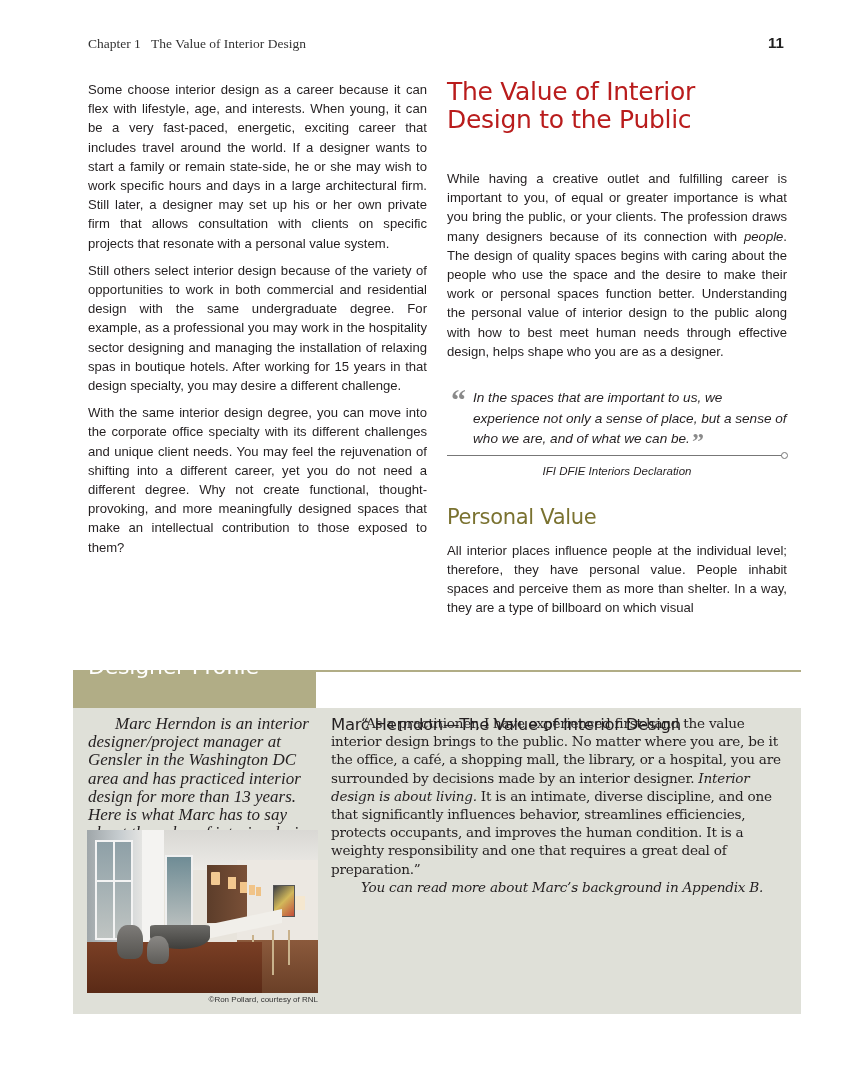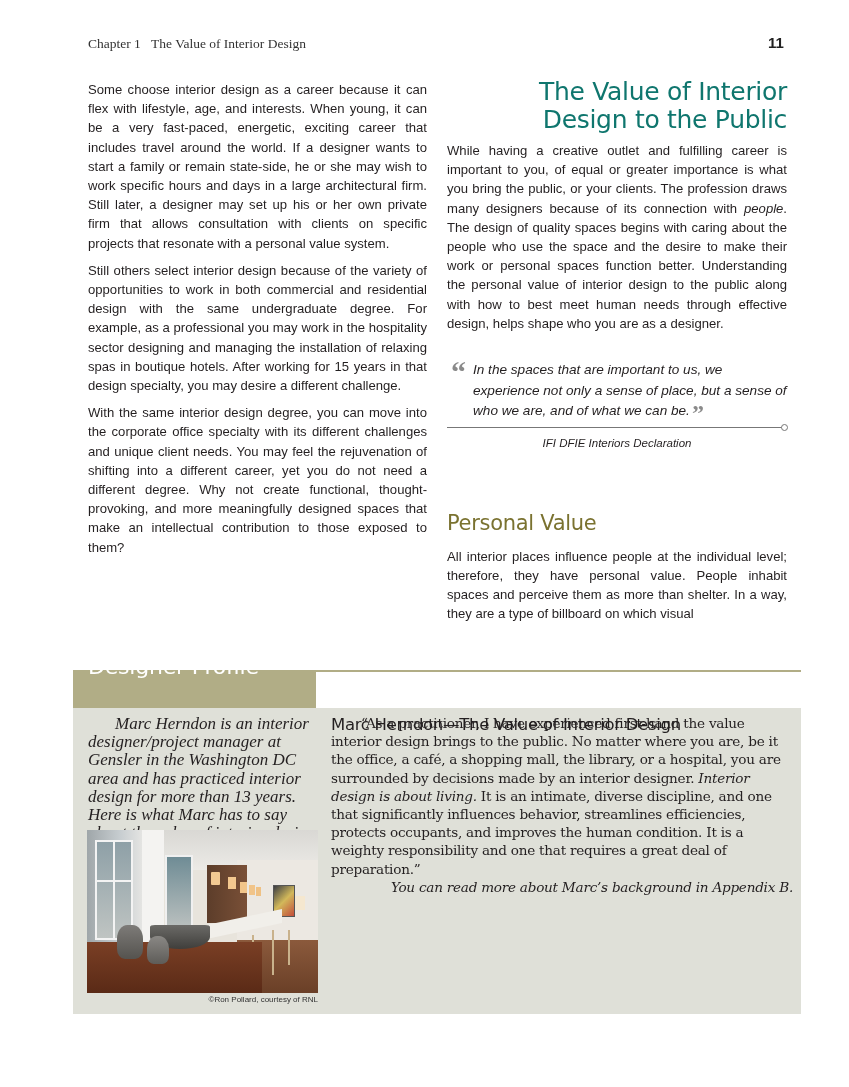--- a/index.html
+++ b/index.html
@@ -8,47 +8,47 @@
 
   .running-head { left: 88px; top: 36px; font-family: "Liberation Serif", serif; font-size: 13.5px; color: #333; }
   .running-head .ch { margin-right: 7px; text-align: right; }
   .page-num { left: 768px; top: 34px; font-family: "Liberation Sans", sans-serif; font-weight: bold; font-size: 15px; color: #222; }
 
   .col { font-family: "Liberation Sans", sans-serif; font-size: 13.1px; line-height: 19.2px; text-align: justify; color: #231f20; }
   .col p { margin: 0 0 8px 0; }
   .col-left { left: 88px; top: 80px; width: 339px; }
   .col-right { left: 447px; top: 78px; width: 340px; }
 
-  .h1 { font-family: "DejaVu Sans", sans-serif; font-weight: normal; font-size: 25px; line-height: 28px; color: #0f766e; margin: 0 0 7px 0; letter-spacing: -0.3px; text-align: right; }
+  .h1 { font-family: "DejaVu Sans", sans-serif; font-weight: normal; font-size: 25px; line-height: 28px; color: #b91c1c; margin: 0 0 35px 0; letter-spacing: -0.3px; text-align: left; }
   .h2 { font-family: "DejaVu Sans", sans-serif; font-weight: normal; font-size: 21px; line-height: 24px; color: #7a7230; margin: 0 0 12px 0; letter-spacing: -0.3px; text-align: left; }
   .em { font-style: italic; }
 
   .pull-quote { position: relative; margin-top: 27px; margin-bottom: 0; }
   .pq-text { font-family: "Liberation Sans", sans-serif; font-style: italic; font-size: 13.6px; line-height: 20.5px; color: #231f20; padding-left: 26px; text-align: left; }
   .pq-open { position: absolute; left: 4px; top: -3px; font-family: "Liberation Serif", serif; font-weight: bold; font-size: 30px; line-height: 30px; color: #8a8a8a; }
   .pq-close { font-family: "Liberation Serif", serif; font-weight: bold; font-size: 24px; color: #8a8a8a; font-style: normal; vertical-align: -6px; margin-left: 2px; }
   .pq-rule { position: relative; height: 1px; background: #777; margin-top: 3px; width: 336px; }
   .pq-rule-dot { position: absolute; right: -5px; top: -3px; width: 5px; height: 5px; border: 1px solid #777; border-radius: 50%; background: #fff; }
   .pq-source { font-family: "Liberation Sans", sans-serif; font-style: italic; font-size: 11.5px; text-align: center; margin-top: 6px; color: #231f20; }
 
-  .personal { margin-top: 58px; }
+  .personal { margin-top: 24px; }
 
   
   .profile-box { left: 73px; top: 670px; width: 728px; height: 344px; background: #dfe0d8; }
   .profile-tab { left: 73px; top: 670px; width: 243px; height: 38px; background: #b1ad86; }
   .profile-tab-title { left: 88px; top: 653px; font-family: "DejaVu Sans", sans-serif; font-size: 22px; line-height: 28px; color: #ffffff; letter-spacing: -0.2px; }
   .profile-header-bg { left: 316px; top: 670px; width: 485px; height: 38px; background: #ffffff; border-top: 2px solid #b1ad86; box-sizing: border-box; }
   .profile-header-title { left: 331px; top: 682px; font-family: "DejaVu Sans", sans-serif; font-size: 16.5px; line-height: 22px; color: #231f20; letter-spacing: -0.3px; margin-top: 32px; }
 
   .profile-intro { left: 88px; top: 715px; width: 232px; font-family: "Liberation Serif", serif; font-style: italic; font-size: 17px; line-height: 18.2px; color: #231f20; text-indent: 27px; }
 
   .profile-body { left: 331px; top: 714px; width: 462px; font-family: "DejaVu Serif", serif; font-size: 13.6px; line-height: 18.2px; color: #231f20; letter-spacing: -0.25px; }
   .profile-body p { margin: 0; text-indent: 30px; }
   .profile-body .i { font-style: italic; }
-  .profile-body .more { font-style: italic; text-align: right; }
+  .profile-body .more { font-style: italic; }
 
   .photo { left: 87px; top: 830px; width: 231px; height: 163px; overflow: hidden; background: #e8e4dc; }
   .photo div { position: absolute; }
   .credit { left: 150px; top: 995px; width: 168px; text-align: right; font-family: "Liberation Sans", sans-serif; font-size: 8px; color: #333; }
 
   .copyright { left: 88px; top: 1092px; font-family: "Liberation Sans", sans-serif; font-size: 9.5px; color: #231f20; }
 </style>
 </head>
 <body>
 

